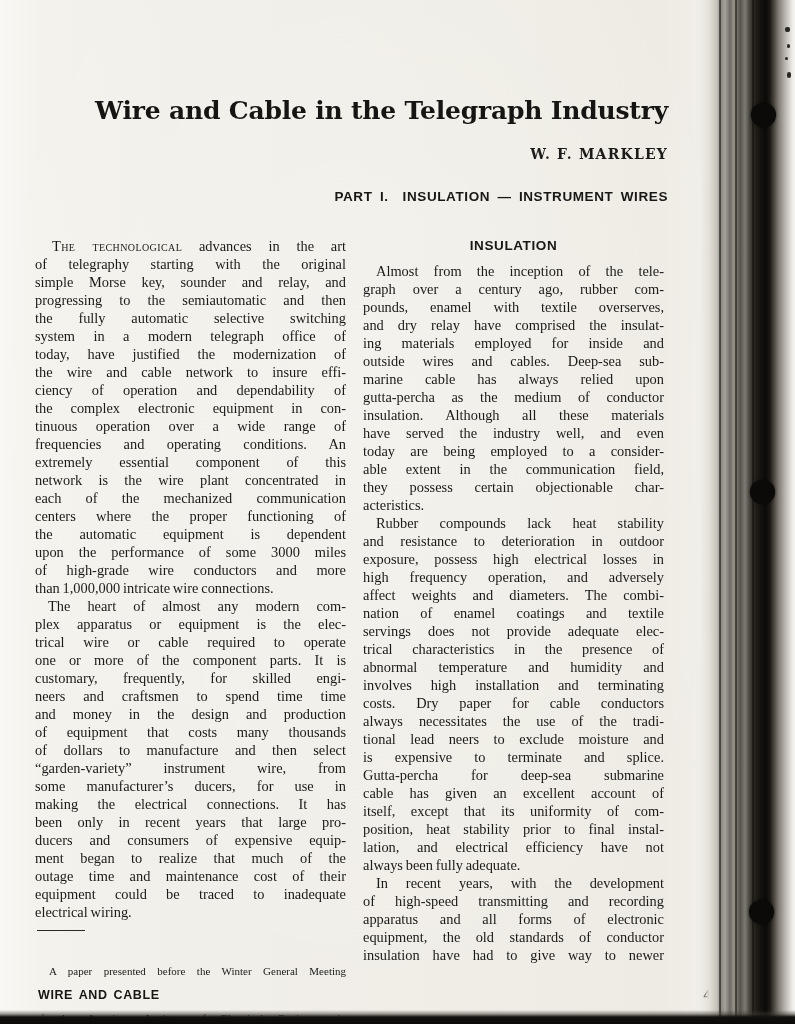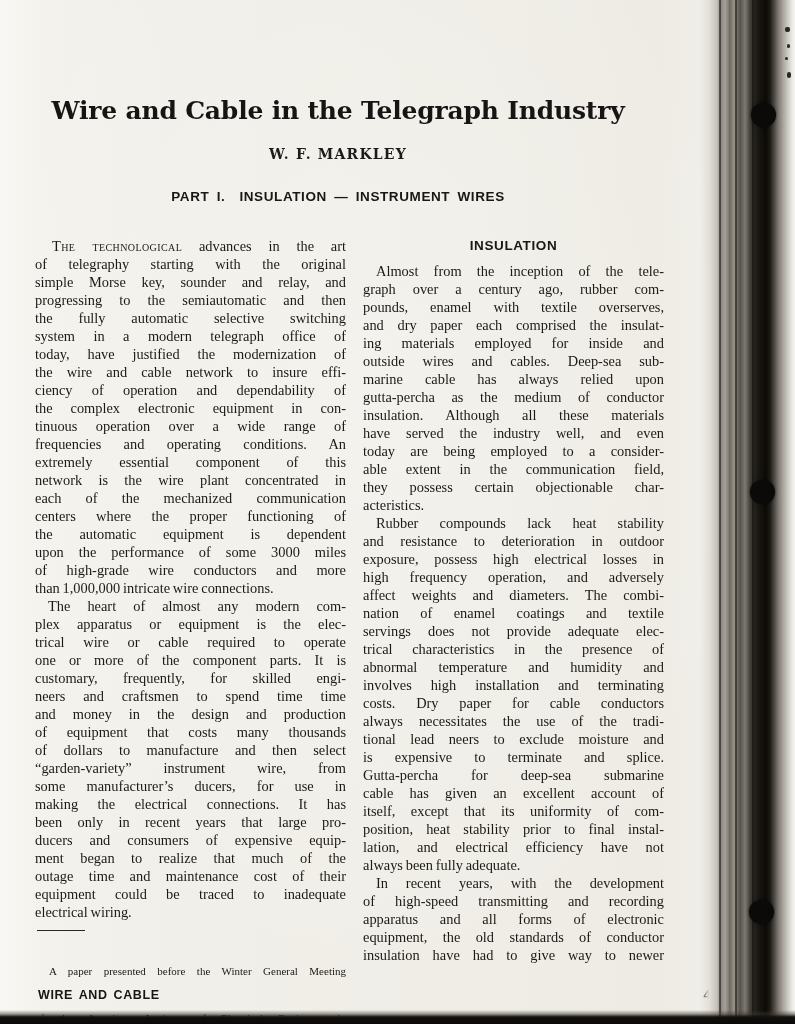--- a/index.html
+++ b/index.html
@@ -5,21 +5,21 @@
   html,body { margin:0; padding:0; background:#888; }
   .scan {
     position:relative; width:795px; height:1024px; overflow:hidden;
     background:
       radial-gradient(ellipse at 45% 40%, rgba(255,255,255,.25) 0%, rgba(0,0,0,0) 70%),
       linear-gradient(90deg,#f8f7f3 0px,#f4f2ec 40px,#f1efe9 180px,#efede6 480px,#eeebe4 660px,#f0eee8 700px);
     font-family:"Liberation Serif", serif; color:#1b1a18;
   }
 
   
-  .header { position:absolute; left:23px; top:0; width:630px; text-align:center; }
+  .header { position:absolute; left:38px; top:0; width:630px; text-align:right; }
   .title {
     margin-top:96px; font-family:"DejaVu Serif", serif; font-weight:bold;
     font-size:25px; letter-spacing:-0.2px; color:#161513;
   }
   .author {
     margin-top:21px; font-family:"DejaVu Serif", serif; font-weight:bold;
     font-size:14px; letter-spacing:1.2px; color:#1c1b19;
   }
   .part-heading {
     margin-top:27px; font-family:"Liberation Sans", sans-serif; font-weight:bold;
@@ -160,21 +160,21 @@
         <div class="tl tl-last">New York, N. Y., January 1953.</div>
       </div>
   </div>
 
   <div class="col col-right">
     <div class="col-heading">INSULATION</div>
     <div class="para indent">
         <div class="tl">Almost from the inception of the tele-</div>
         <div class="tl">graph over a century ago, rubber com-</div>
         <div class="tl">pounds, enamel with textile overserves,</div>
-        <div class="tl">and dry paper each comprised the insulat-</div>
+        <div class="tl">and dry relay have comprised the insulat-</div>
         <div class="tl">ing materials employed for inside and</div>
         <div class="tl">outside wires and cables. Deep-sea sub-</div>
         <div class="tl">marine cable has always relied upon</div>
         <div class="tl">gutta-percha as the medium of conductor</div>
         <div class="tl">insulation. Although all these materials</div>
         <div class="tl">have served the industry well, and even</div>
         <div class="tl">today are being employed to a consider-</div>
         <div class="tl">able extent in the communication field,</div>
         <div class="tl">they possess certain objectionable char-</div>
         <div class="tl tl-last">acteristics.</div>

